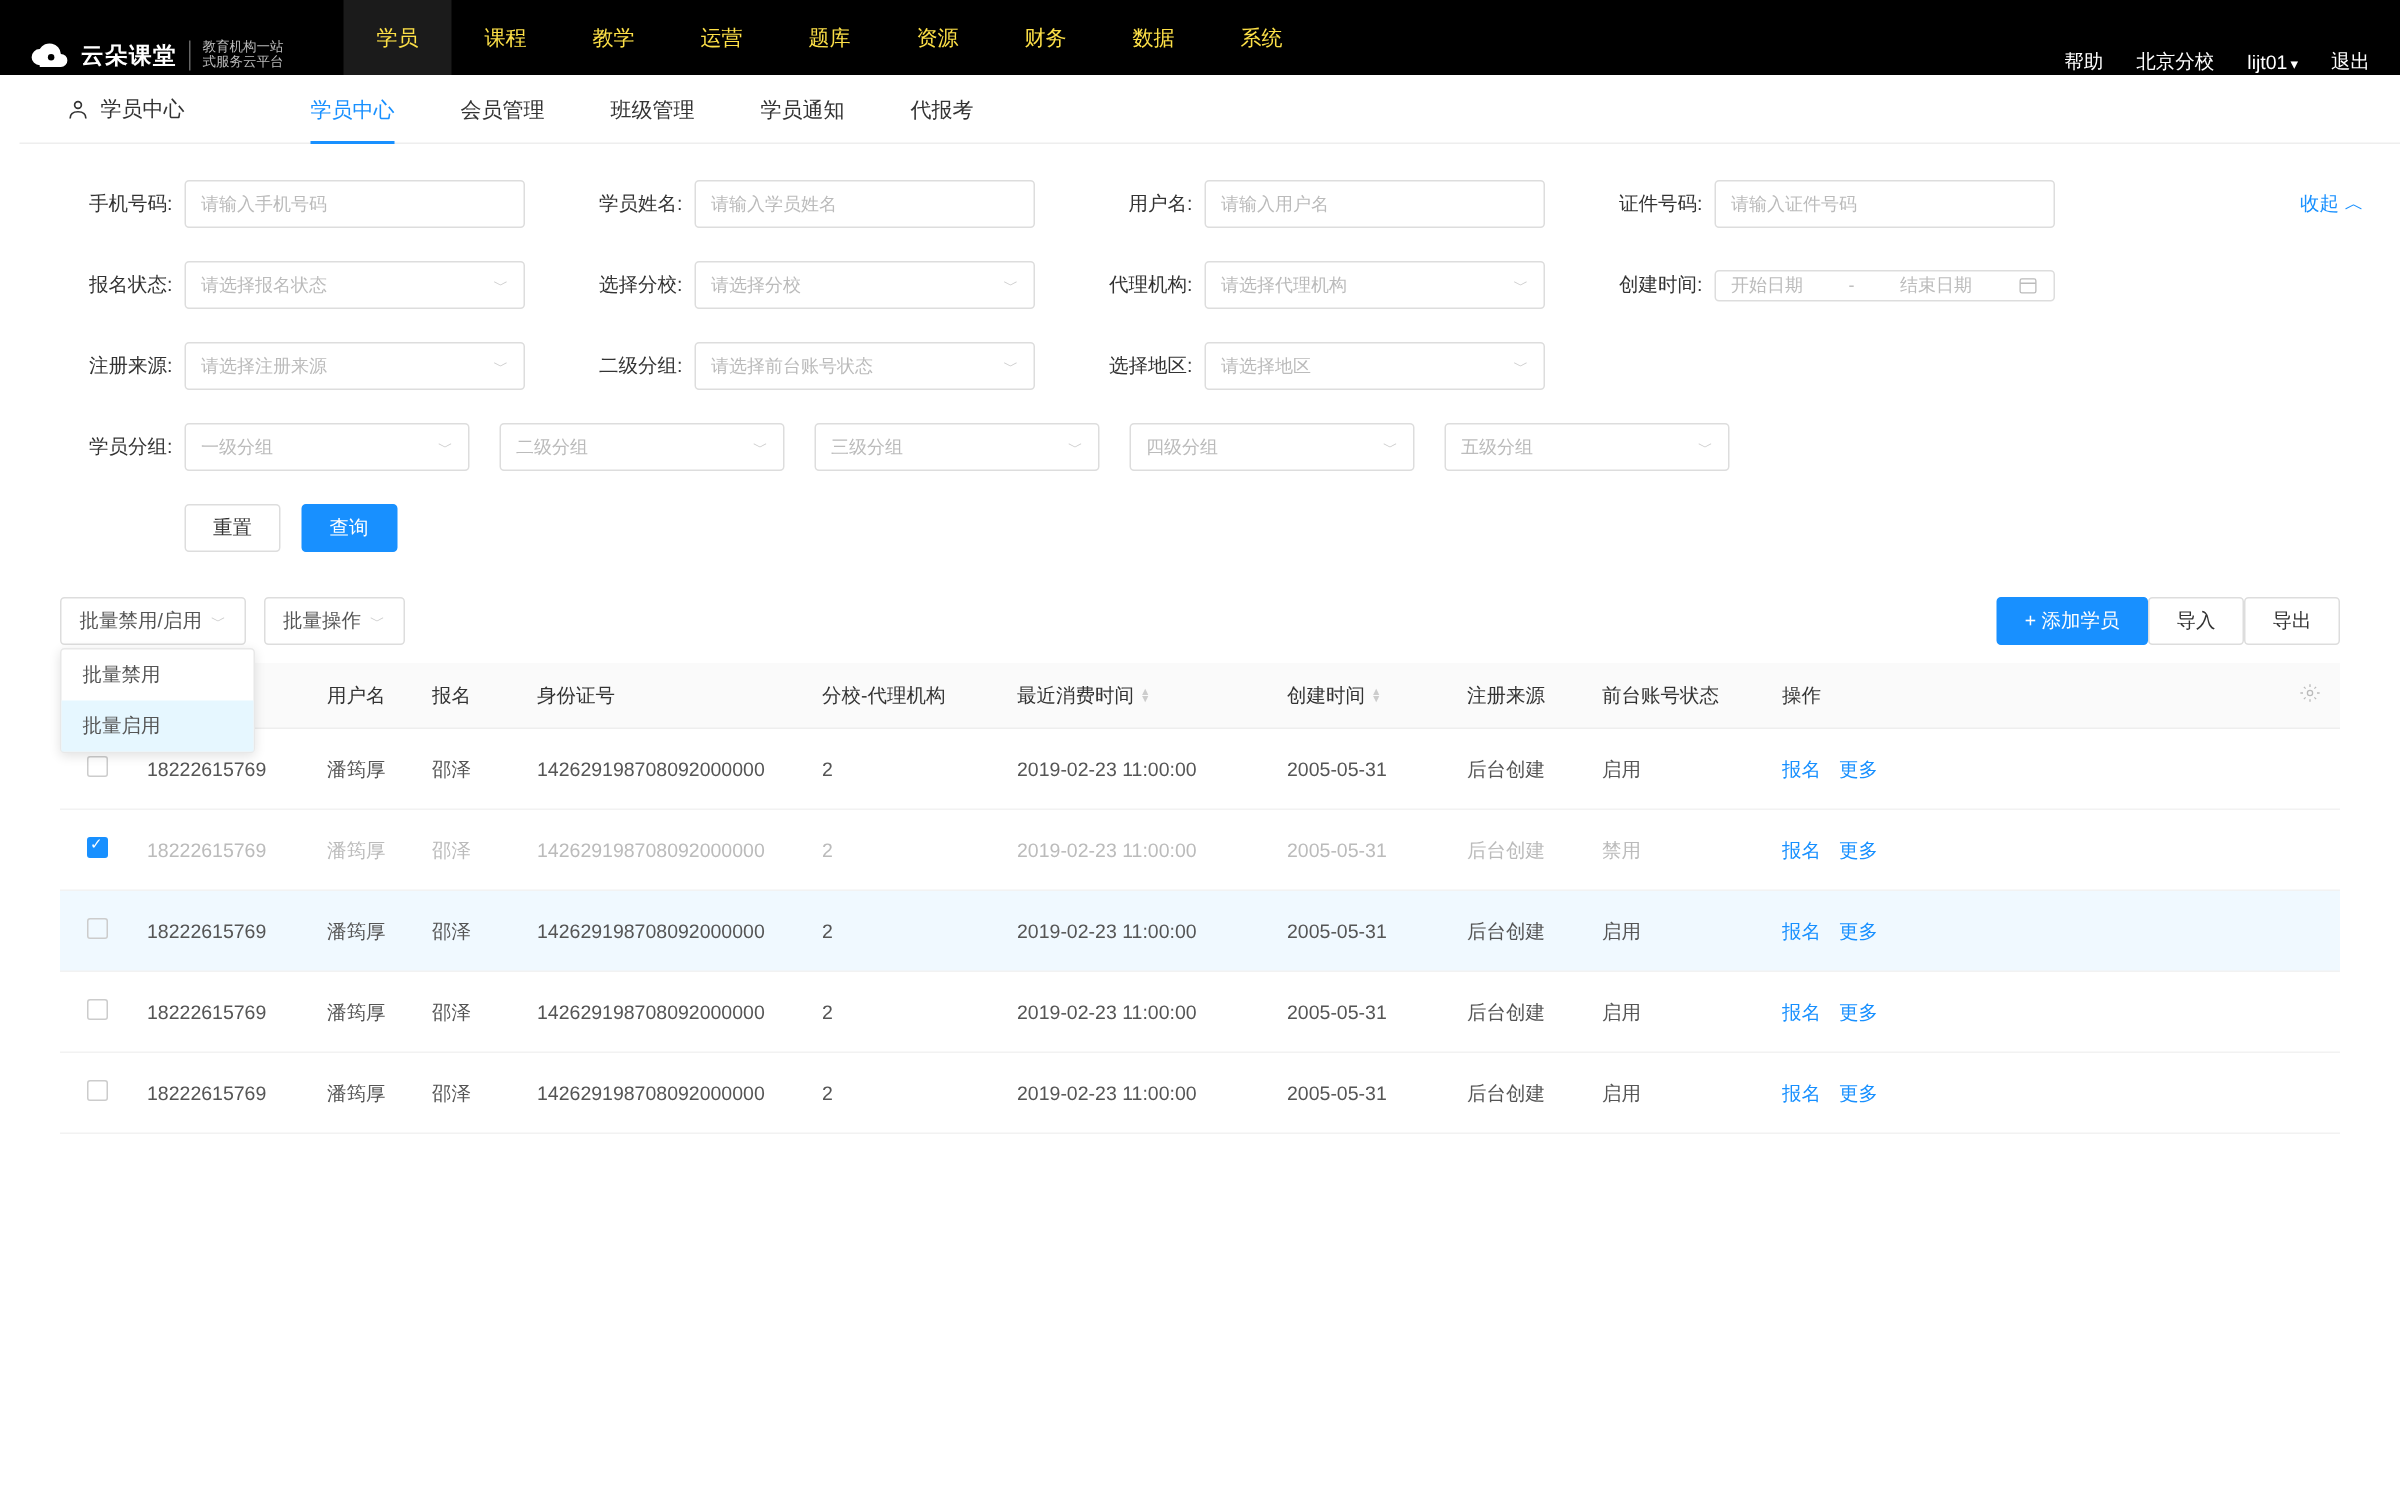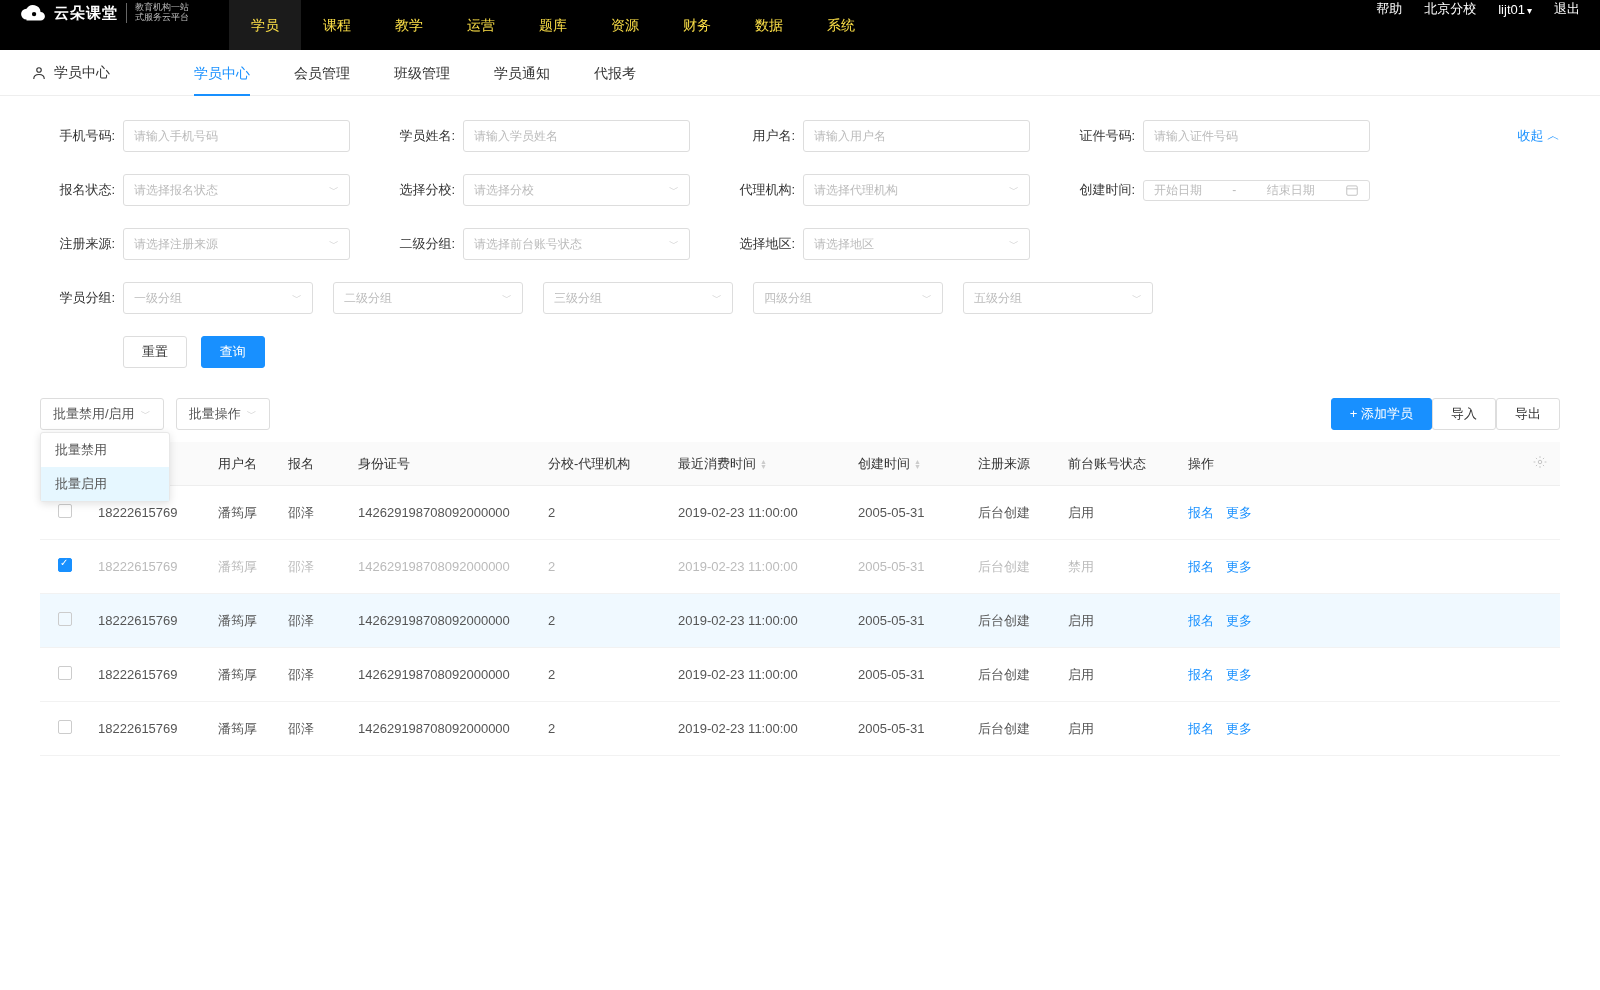--- a/index.html
+++ b/index.html
@@ -1,39 +1,39 @@
 <!DOCTYPE html>
 <html><head>
 <meta charset="utf-8">
 <style>
 * { box-sizing: border-box; margin: 0; padding: 0; }
 body { font-family: -apple-system, "PingFang SC", "Microsoft YaHei", sans-serif; font-size: 13px; color: #333; background: #fff; }
 
 
-.topnav { background: #000; height: 50px; display: flex; align-items: flex-start; padding: 0 20px; }
+.topnav { background: #000; height: 50px; display: flex; align-items: flex-end; padding: 0 20px; }
 .logo { display: flex; align-items: center; color: #fff; gap: 8px; margin-right: 40px; }
 .logo-icon { width: 26px; height: 26px; }
 .logo-text { font-size: 15px; font-weight: bold; letter-spacing: 1px; }
 .logo-sub { font-size: 9px; line-height: 1.1; color: #bbb; border-left: 1px solid #666; padding-left: 8px; }
 .nav-main { display: flex; flex: 1; }
 .nav-item { color: #fde047; padding: 0 22px; height: 50px; line-height: 50px; font-size: 14px; cursor: pointer; }
 .nav-item.active { background: #1b1b1b; }
 .nav-right { display: flex; align-items: center; gap: 22px; color: #fff; font-size: 13px; }
 .nav-right span { cursor: pointer; }
 .user-menu::after { content: "▾"; font-size: 10px; margin-left: 2px; }
 
 
-.subnav { height: 46px; border-bottom: 1px solid #eee; display: flex; align-items: center; padding: 0 30px; gap: 44px; font-size: 14px; }
+.subnav { height: 46px; border-bottom: 1px solid #eee; display: flex; align-items: center; padding: 0 30px; gap: 44px; font-size: 14px; margin-left: 13px; }
 .subnav-title { display: flex; align-items: center; gap: 6px; color: #333; }
 .subnav-item { color: #333; cursor: pointer; height: 46px; line-height: 46px; position: relative; }
 .subnav-item.active { color: #1890ff; }
 .subnav-item.active::after { content: ""; position: absolute; bottom: 0; left: 0; right: 0; height: 2px; background: #1890ff; }
 
 
-.filter-area { padding: 24px 40px 10px 40px; }
+.filter-area { padding: 24px 24px 10px 40px; }
 .filter-row { display: flex; align-items: center; margin-bottom: 22px; position: relative; }
 .filter-group { display: flex; align-items: center; margin-right: 30px; width: 310px; }
 .filter-label { width: 75px; text-align: right; color: #333; font-size: 13px; margin-right: 8px; flex-shrink: 0; }
 .filter-input { flex: 1; height: 32px; border: 1px solid #ddd; border-radius: 3px; padding: 0 10px; font-size: 12px; color: #333; }
 .filter-input::placeholder { color: #bbb; }
 .filter-select { flex: 1; height: 32px; border: 1px solid #ddd; border-radius: 3px; padding: 0 10px; font-size: 12px; color: #bbb; background: #fff; display: flex; align-items: center; justify-content: space-between; cursor: pointer; }
 .sel-caret { color: #ccc; font-size: 10px; }
 .date-range { display: flex; align-items: center; justify-content: space-between; flex: 1; height: 21px; border: 1px solid #ddd; border-radius: 3px; padding: 0 10px; font-size: 12px; color: #bbb; }
 .collapse-link { color: #1890ff; font-size: 13px; cursor: pointer; margin-left: auto; }
 

